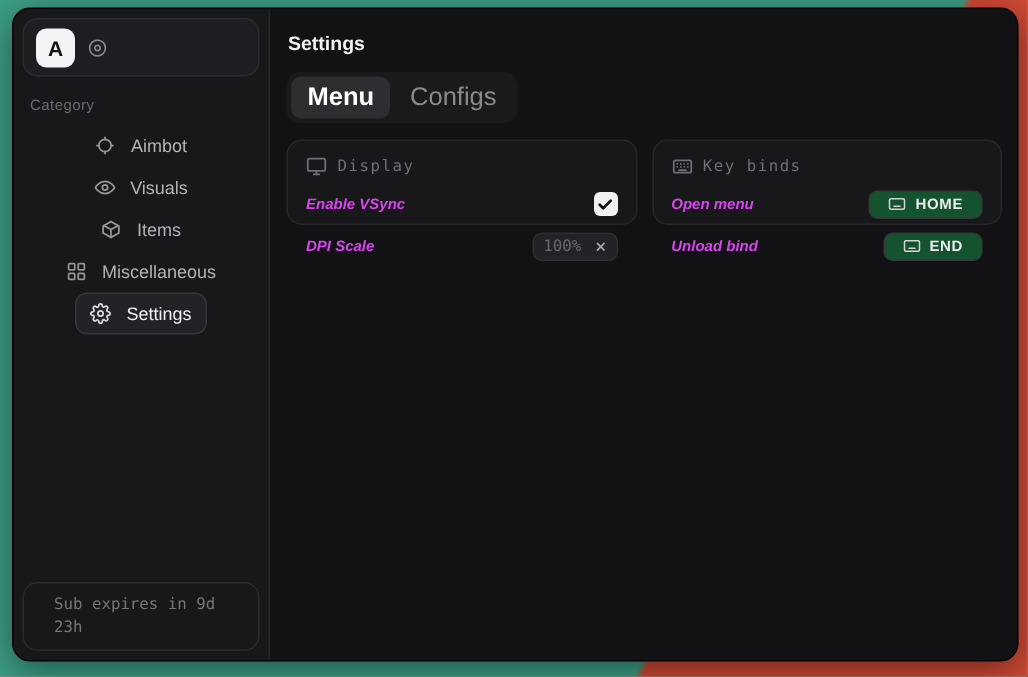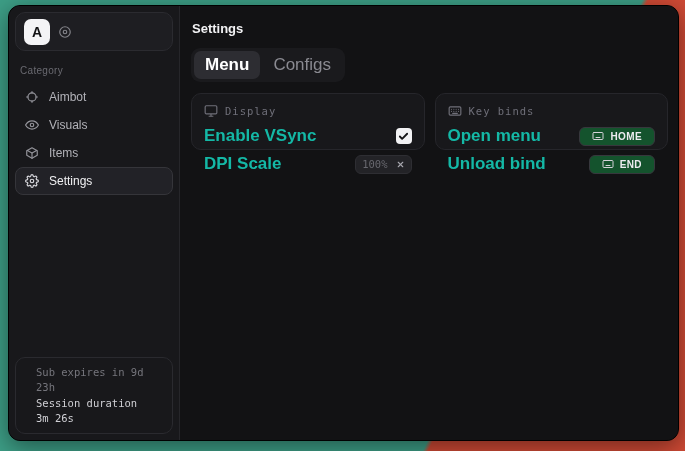--- a/index.html
+++ b/index.html
@@ -31,21 +31,21 @@
     color: #121214; font-weight: bold; font-size: 14px;
     display: flex; align-items: center; justify-content: center; flex: none;
   }
   .brand-text { flex: 1; line-height: 1.25; overflow: hidden; }
   .brand-title { font-size: 11px; font-weight: bold; color: #f0f0f2; }
   .brand-sub { font-size: 9.5px; color: #8a8a90; }
   .brand-action { color: #84848a; display: flex; align-items: center; }
   .section-label {
     font-size: 10px; color: #6a6a71; margin: 14px 5px 7px 5px; letter-spacing: .3px;
   }
-  .nav { display: flex; flex-direction: column; }
+  .nav { display: flex; flex-direction: column; align-items: center; }
   .nav-item {
     display: flex; align-items: center; gap: 10px; height: 28px;
     padding: 0 9px; border-radius: 8px; border: 1px solid transparent;
     color: #b2b2b8; font-size: 12px; cursor: default;
   }
   .nav-item .nicon { display: flex; color: #94949b; }
   .nav-item.selected {
     background: #222227; border-color: #35353a; color: #f0f0f2;
   }
   .nav-item.selected .nicon { color: #d8d8dd; }
@@ -73,21 +73,21 @@
     padding: 10px 12px 12px 12px; height: 57px; text-align: right;
   }
   .card-header {
     display: flex; align-items: center; gap: 7px; color: #6f6f79;
     font-family: "DejaVu Sans Mono", monospace; font-size: 10.5px; letter-spacing: 1px;
   }
   .row {
     display: flex; align-items: center; justify-content: space-between;
     margin-top: 8px; height: 20px;
   }
-  .row-label { font-size: 17px; font-weight: 600; color: #14b8a6; }
+  .row-label { font-size: 10px; font-weight: 600; color: #d946ef; font-style: italic; }
   .checkbox {
     width: 16px; height: 16px; background: #f2f2f4; border-radius: 4px;
     display: flex; align-items: center; justify-content: center; cursor: default;
   }
   .dpi-box {
     display: flex; align-items: center; height: 19px;
     background: #232327; border: 1px solid #2e2e33; border-radius: 6px;
     padding: 0 6px;
   }
   .dpi-value {
@@ -150,36 +150,46 @@
       <div class="nav-item">
         <span class="nicon">
           <svg width="14" height="14" viewBox="0 0 24 24" fill="none" stroke="currentColor" stroke-width="2" stroke-linejoin="round">
             <path d="M21 16V8l-9-5-9 5v8l9 5 9-5z"></path>
               <path d="M3.3 7.3L12 12l8.7-4.7"></path>
               <line x1="12" y1="22" x2="12" y2="12"></line>
           </svg>
         </span>
         <span>Items</span>
       </div>
+      <div class="nav-item">
+        <span class="nicon">
+          <svg width="14" height="14" viewBox="0 0 24 24" fill="none" stroke="currentColor" stroke-width="2">
+            <rect x="3" y="3" width="7" height="7" rx="1"></rect>
+              <rect x="14" y="3" width="7" height="7" rx="1"></rect>
+            <rect x="3" y="14" width="7" height="7" rx="1"></rect>
+              <rect x="14" y="14" width="7" height="7" rx="1"></rect>
+          </svg>
+        </span>
+        <span>Miscellaneous</span>
+      </div>
       <div class="nav-item selected">
         <span class="nicon">
           <svg width="14" height="14" viewBox="0 0 24 24" fill="none" stroke="currentColor" stroke-width="2" stroke-linejoin="round">
             <circle cx="12" cy="12" r="3"></circle>
             <path d="M19.4 15a1.65 1.65 0 0 0 .33 1.82l.06.06a2 2 0 0 1-2.83 2.83l-.06-.06a1.65 1.65 0 0 0-1.82-.33 1.65 1.65 0 0 0-1 1.51V21a2 2 0 0 1-4 0v-.09A1.65 1.65 0 0 0 9 19.4a1.65 1.65 0 0 0-1.82.33l-.06.06a2 2 0 0 1-2.83-2.83l.06-.06a1.65 1.65 0 0 0 .33-1.82 1.65 1.65 0 0 0-1.51-1H3a2 2 0 0 1 0-4h.09A1.65 1.65 0 0 0 4.6 9a1.65 1.65 0 0 0-.33-1.82l-.06-.06a2 2 0 0 1 2.83-2.83l.06.06a1.65 1.65 0 0 0 1.82.33H9a1.65 1.65 0 0 0 1-1.51V3a2 2 0 0 1 4 0v.09a1.65 1.65 0 0 0 1 1.51 1.65 1.65 0 0 0 1.82-.33l.06-.06a2 2 0 0 1 2.83 2.83l-.06.06a1.65 1.65 0 0 0-.33 1.82V9a1.65 1.65 0 0 0 1.51 1H21a2 2 0 0 1 0 4h-.09a1.65 1.65 0 0 0-1.51 1z"></path>
           </svg>
         </span>
         <span>Settings</span>
       </div>
     </div>
 
     <div class="sb-spacer"></div>
 
     <div class="sb-footer">
       <div class="l1">Sub expires in 9d 23h</div>
-      <div class="l2">Session duration 3m 26s</div>
     </div>
   </div>
 
   <div class="main">
     <div class="page-title">Settings</div>
 
     <div class="tabbar">
       <div class="tab active">Menu</div>
       <div class="tab">Configs</div>
     </div>

